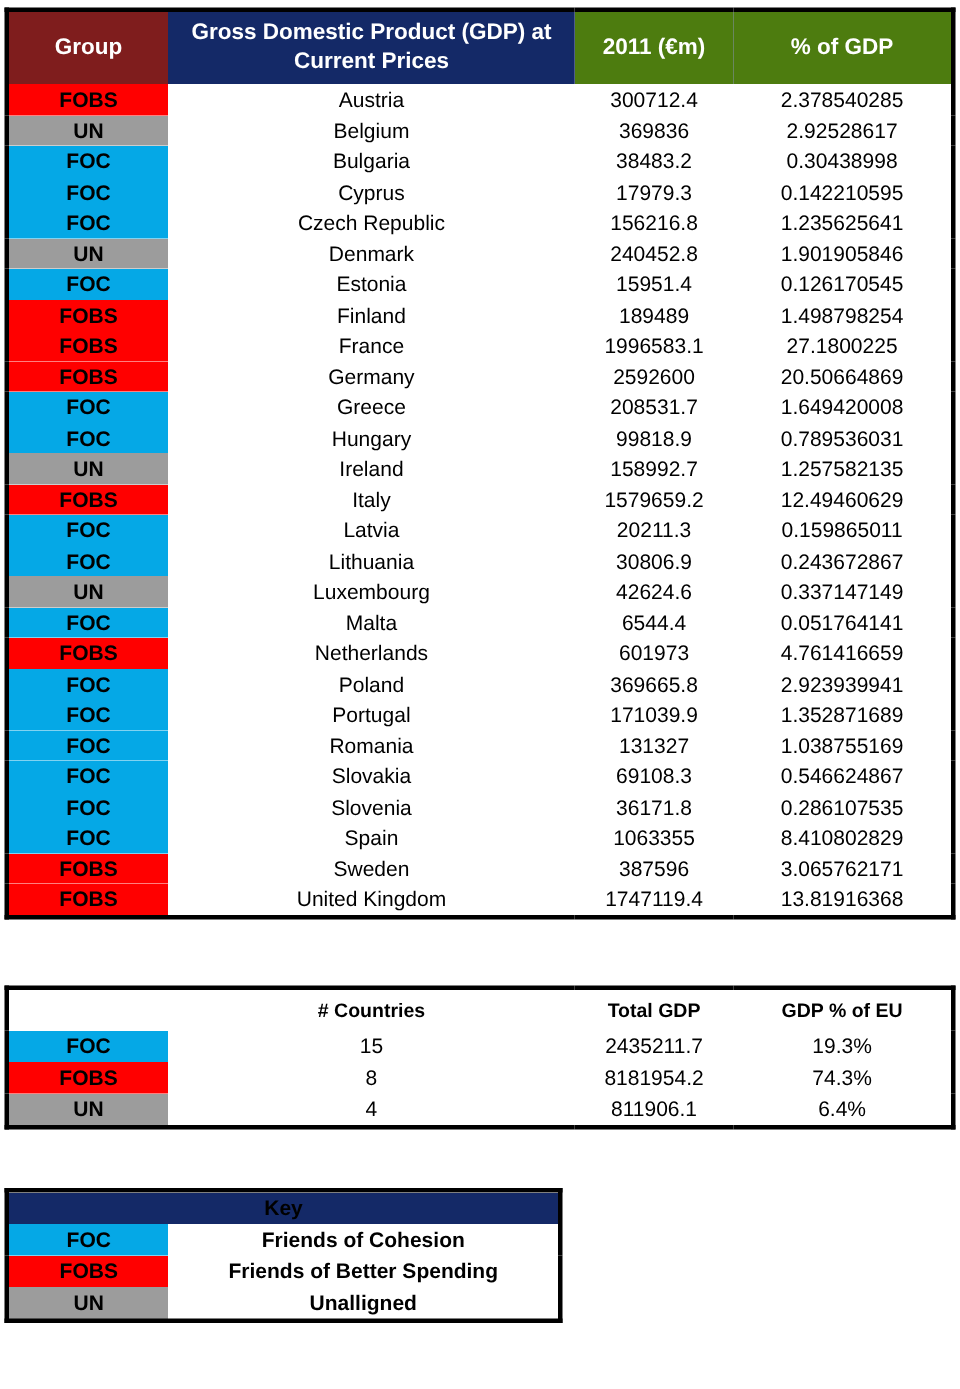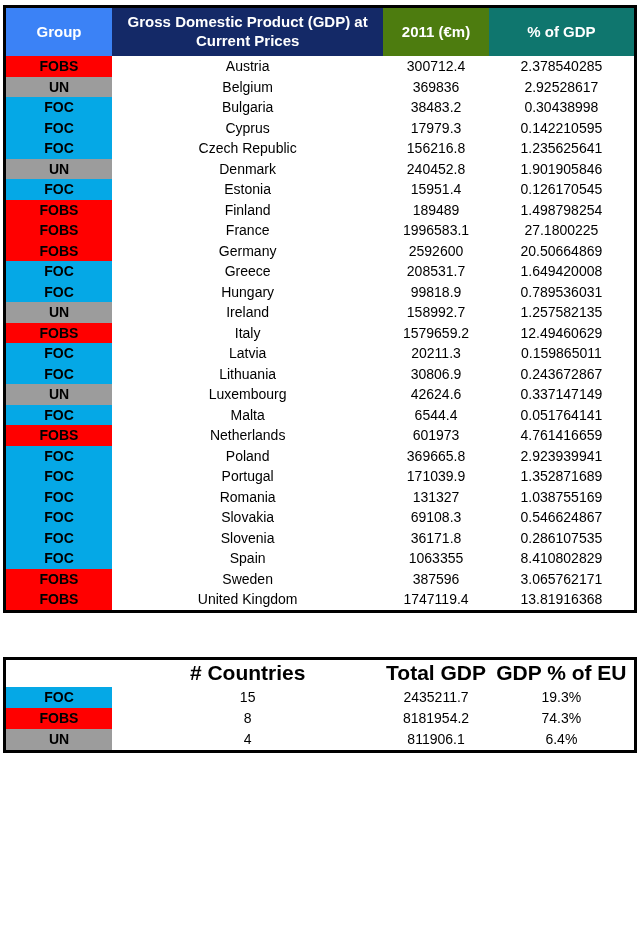--- a/index.html
+++ b/index.html
@@ -19,51 +19,51 @@
     text-align:center;vertical-align:middle;line-height:1.25;
   }
   .hdr-wrap{white-space:normal;display:block;padding:0 6px;}
   .tbl td{height:20.5px;font-size:14px;text-align:center;vertical-align:middle;color:#000;}
   .group-cell{font-weight:bold;margin-left:20px;}
   .bold{font-weight:bold;}
 
   
   .totals{margin-top:44px;width:634px;border:3px solid #000;}
   .title-bar{height:26px;color:#fff;font-weight:bold;font-size:16px;text-align:center;vertical-align:middle;}
-  .totals .subhdr td{height:27px;font-weight:bold;font-size:21px;text-align:center;vertical-align:middle;}
+  .totals .subhdr td{height:27px;font-weight:bold;font-size:13px;text-align:center;vertical-align:middle;}
   .totals td{height:21px;font-size:14px;text-align:center;vertical-align:middle;color:#000;}
 
   
   .key{margin-top:39px;width:372px;border:3px solid #000;}
   .key td{height:21px;font-size:14px;text-align:center;vertical-align:middle;color:#000;font-weight:bold;}
 </style>
 </head>
 <body>
 
 <div class="sheet">
 
   <table class="tbl">
     <colgroup>
       <col style="width:107px">
         <col style="width:270px">
         <col style="width:105px">
         <col style="width:146px">
     </colgroup>
     <thead>
       <tr class="navy-row" style="background: rgb(20, 41, 103);">
-        <th style="background: #3b82f6;">
+        <th style="background: #7f1d1d;">
             <span class="hdr-wrap">Group</span>
           </th>
         <th style="background: rgb(20, 41, 103);">
             <span class="hdr-wrap">Gross Domestic Product (GDP) at Current Prices</span>
           </th>
         <th style="background: #4d7c0f;">
             <span class="hdr-wrap">2011 (€m)</span>
           </th>
-        <th style="background: #0f766e;">
+        <th style="background: #4d7c0f;">
             <span class="hdr-wrap">% of GDP</span>
           </th>
       </tr>
     </thead>
     <tbody id="main-body">
     <tr>
           <td class="group-cell" style="background: rgb(255, 0, 0);">FOBS</td>
           <td>Austria</td>
           <td>300712.4</td>
           <td>2.378540285</td>
@@ -255,14 +255,37 @@
         </tr>
         <tr>
           <td class="group-cell" style="background: rgb(156, 156, 156);">UN</td>
           <td>4</td>
           <td>811906.1</td>
           <td>6.4%</td>
         </tr>
       </tbody>
   </table>
 
+  <table class="key">
+    <colgroup>
+      <col style="width:107px">
+        <col style="width:259px">
+    </colgroup>
+    <tbody id="key-body">
+      <tr>
+        <td class="title-bar navy-row" colspan="2" style="background: rgb(20, 41, 103);">Key</td>
+      </tr>
+    <tr>
+          <td class="group-cell" style="background: rgb(5, 168, 230);">FOC</td>
+          <td>Friends of Cohesion</td>
+        </tr>
+        <tr>
+          <td class="group-cell" style="background: rgb(255, 0, 0);">FOBS</td>
+          <td>Friends of Better Spending</td>
+        </tr>
+        <tr>
+          <td class="group-cell" style="background: rgb(156, 156, 156);">UN</td>
+          <td>Unalligned</td>
+        </tr>
+      </tbody>
+  </table>
 
 </div>
 
 </body></html>

